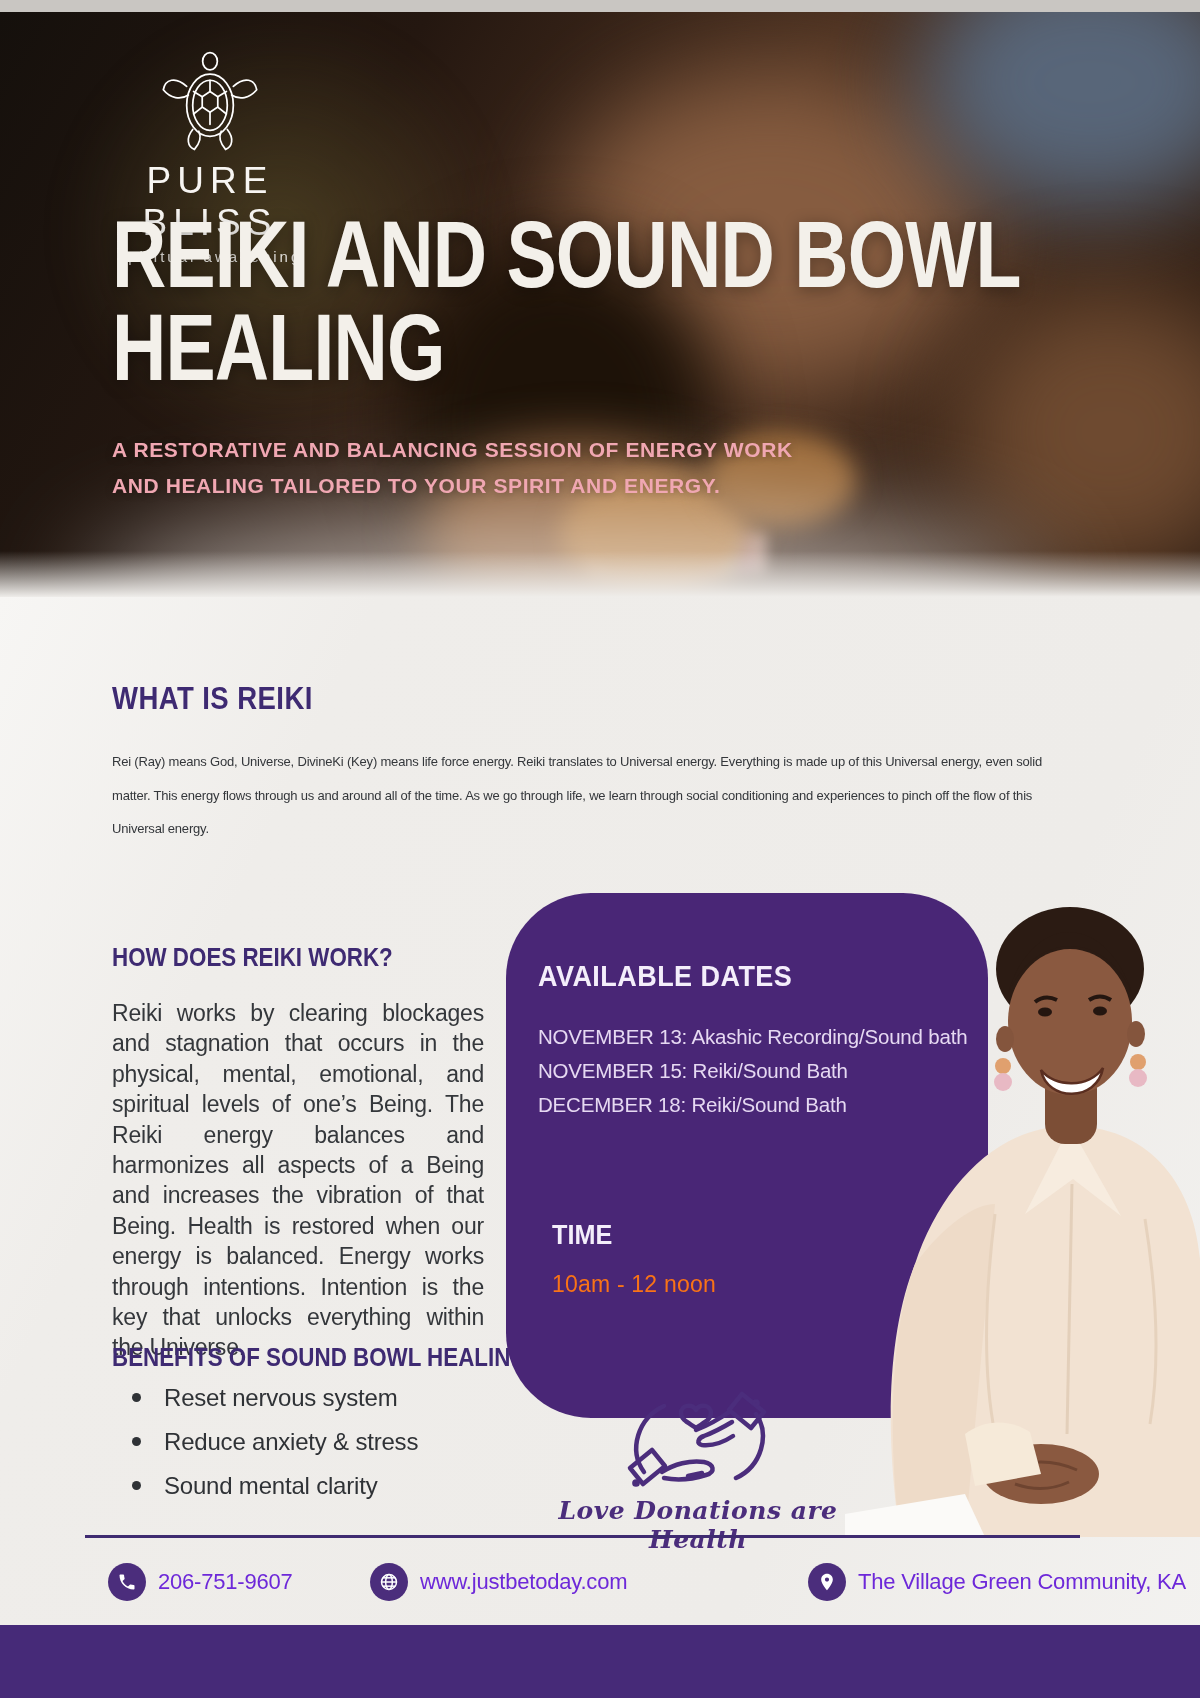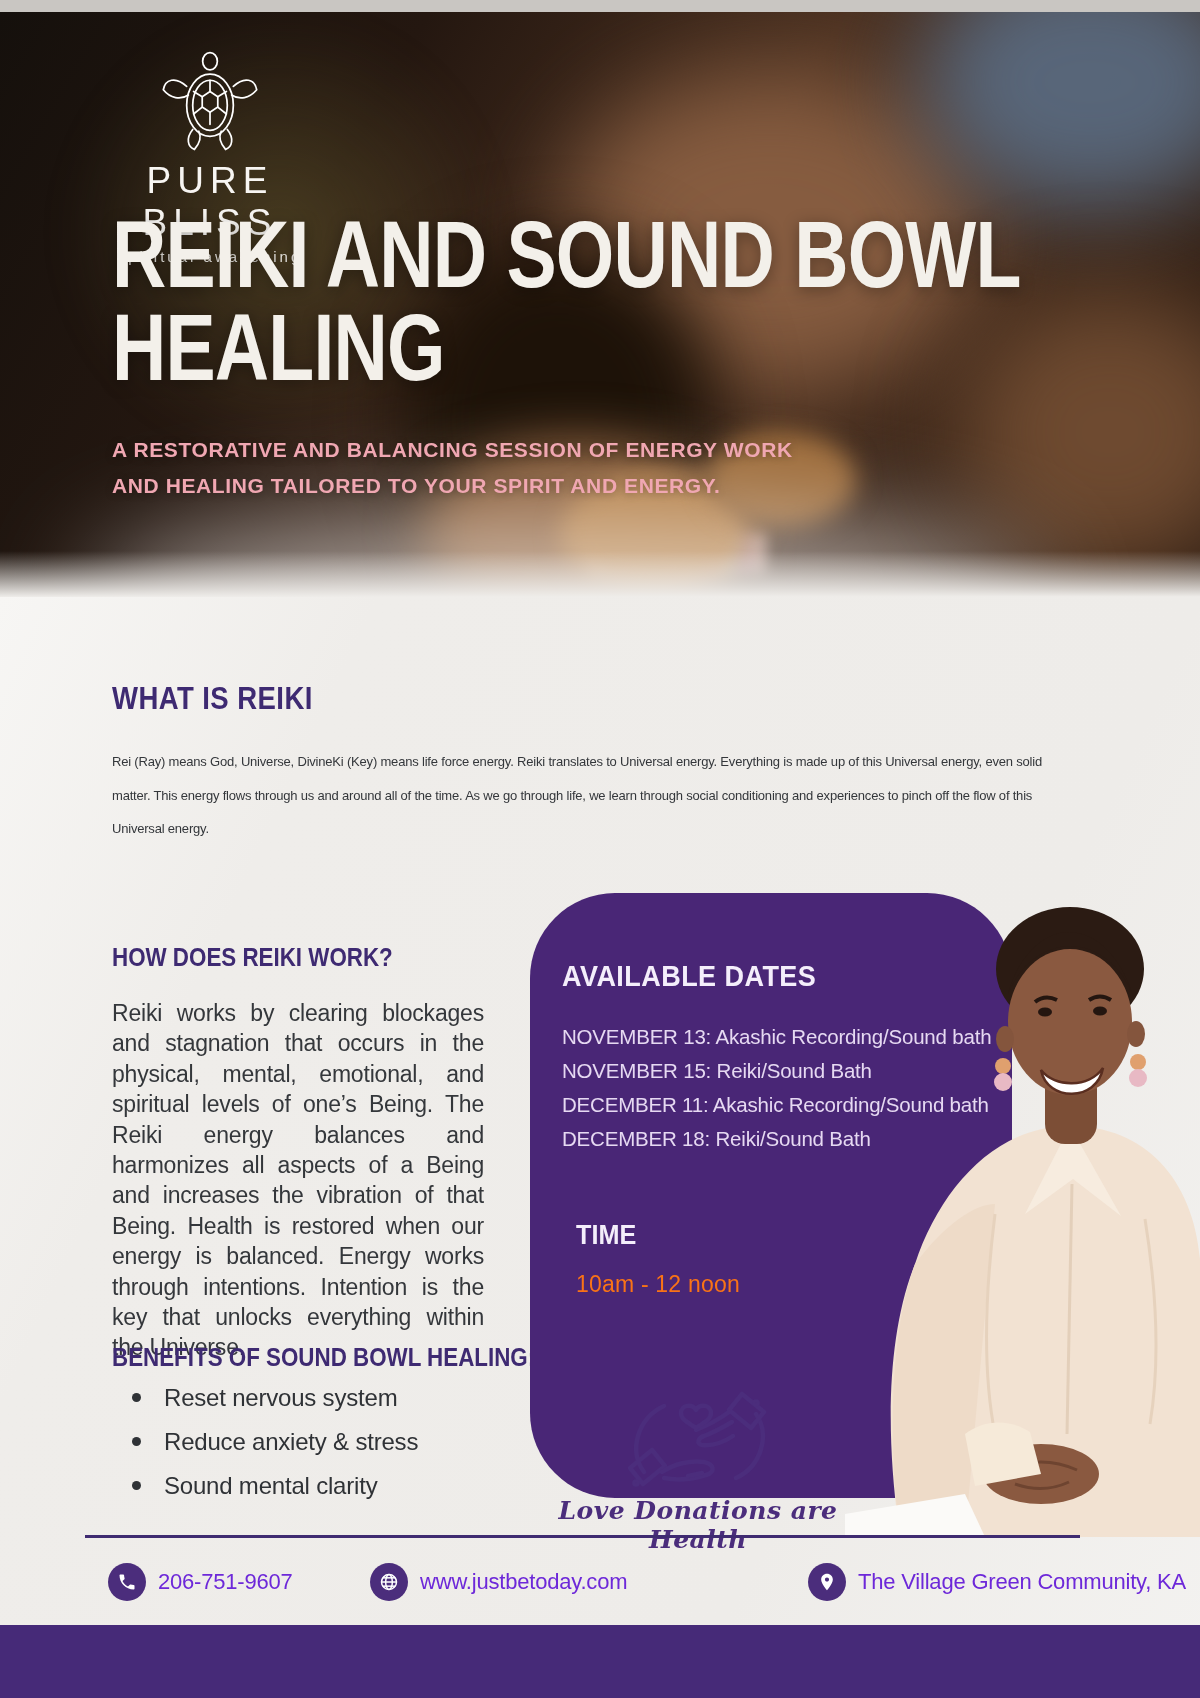--- a/index.html
+++ b/index.html
@@ -44,21 +44,21 @@
   .para{position:absolute;color:#34373b;text-align:justify;}
   .para p{margin:0;}
   .para1{left:112px;top:733px;width:930px;font-size:13px;line-height:33.5px;letter-spacing:-.2px;}
   .para2{left:112px;top:986px;width:372px;font-size:23px;line-height:30.4px;letter-spacing:-.2px;}
   .bullets{position:absolute;left:118px;top:1372px;width:360px;}
   .bullets .li{position:relative;padding-left:46px;font-size:24px;color:#2f3236;
         margin-bottom:16px;letter-spacing:-.2px;}
   .bullets .li::before{content:"";position:absolute;left:14px;top:9px;width:9px;height:9px;
         border-radius:50%;background:#2f3236;}
   
-  .pbox{position:absolute;left:530px;top:881px;width:482px;height:605px;background:#492676;
+  .pbox{position:absolute;left:506px;top:881px;width:482px;height:525px;background:#492676;
         border-radius:85px;}
   .pbox-head{position:absolute;left:32px;top:66px;font-size:30px;font-weight:800;color:#f4eefb;
         transform:scaleX(.9);transform-origin:left top;white-space:nowrap;letter-spacing:.5px;}
   .pbox-dates{position:absolute;left:32px;top:127px;font-size:20.5px;color:#e6d9f2;
         line-height:34px;letter-spacing:-.2px;white-space:nowrap;}
   .pbox-time-head{position:absolute;left:46px;top:326px;font-size:28px;font-weight:800;color:#f4eefb;
         transform:scaleX(.9);transform-origin:left top;}
   .pbox-time-val{position:absolute;left:46px;top:378px;font-size:23px;color:#f97316;letter-spacing:.2px;}
   
   .photo{position:absolute;left:845px;top:862px;width:355px;height:663px;}
@@ -145,21 +145,20 @@
     <div class="li">Reset nervous system</div>
     <div class="li">Reduce anxiety &amp; stress</div>
     <div class="li">Sound mental clarity</div>
   </div>
 
   <div class="pbox">
     <div class="pbox-head">AVAILABLE DATES</div>
     <div class="pbox-dates">
       <div>NOVEMBER 13: Akashic Recording/Sound bath</div>
       <div>NOVEMBER 15: Reiki/Sound Bath</div>
-      <div>DECEMBER 11: Akashic Recording/Sound bath</div>
       <div>DECEMBER 18: Reiki/Sound Bath</div>
     </div>
     <div class="pbox-time-head">TIME</div>
     <div class="pbox-time-val">10am - 12 noon</div>
   </div>
 
   <div class="photo">
     <svg width="355" height="663" viewBox="0 0 355 663">
       <ellipse cx="300" cy="600" rx="85" ry="70" fill="#f8f7f5"></ellipse>
       <path d="M55,663 C40,560 42,460 70,390 C95,315 150,252 225,252 C300,252 348,305 355,385 L355,663 Z" fill="#f2e2d2"></path>

